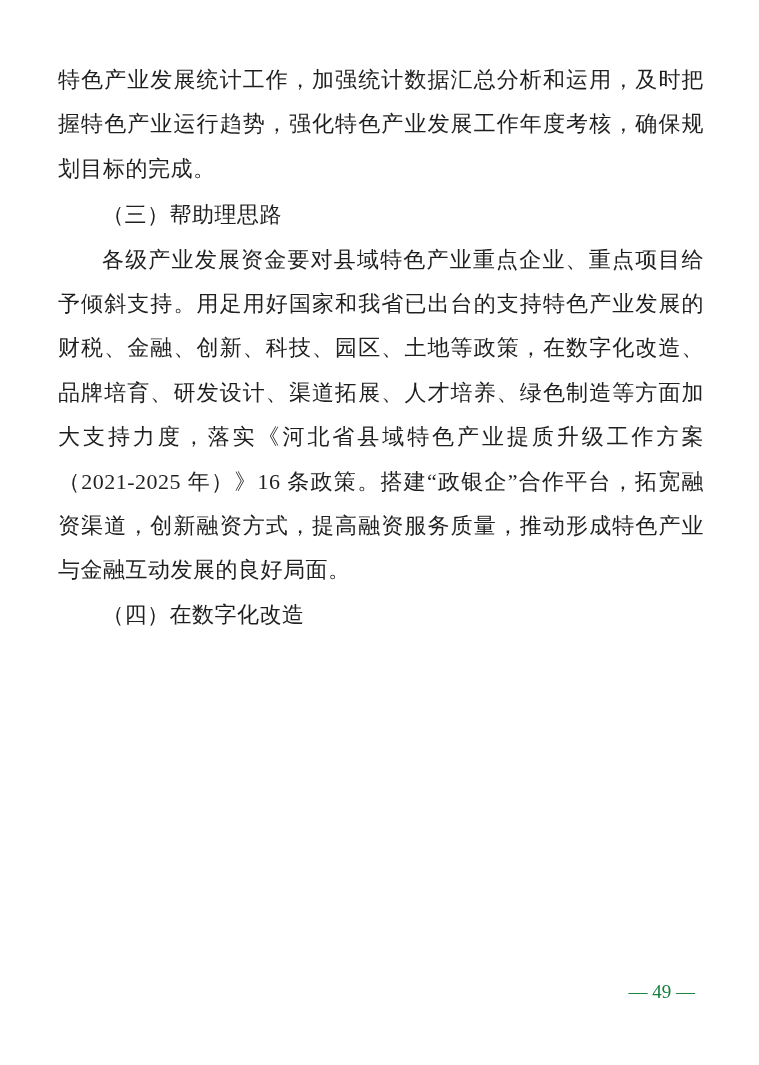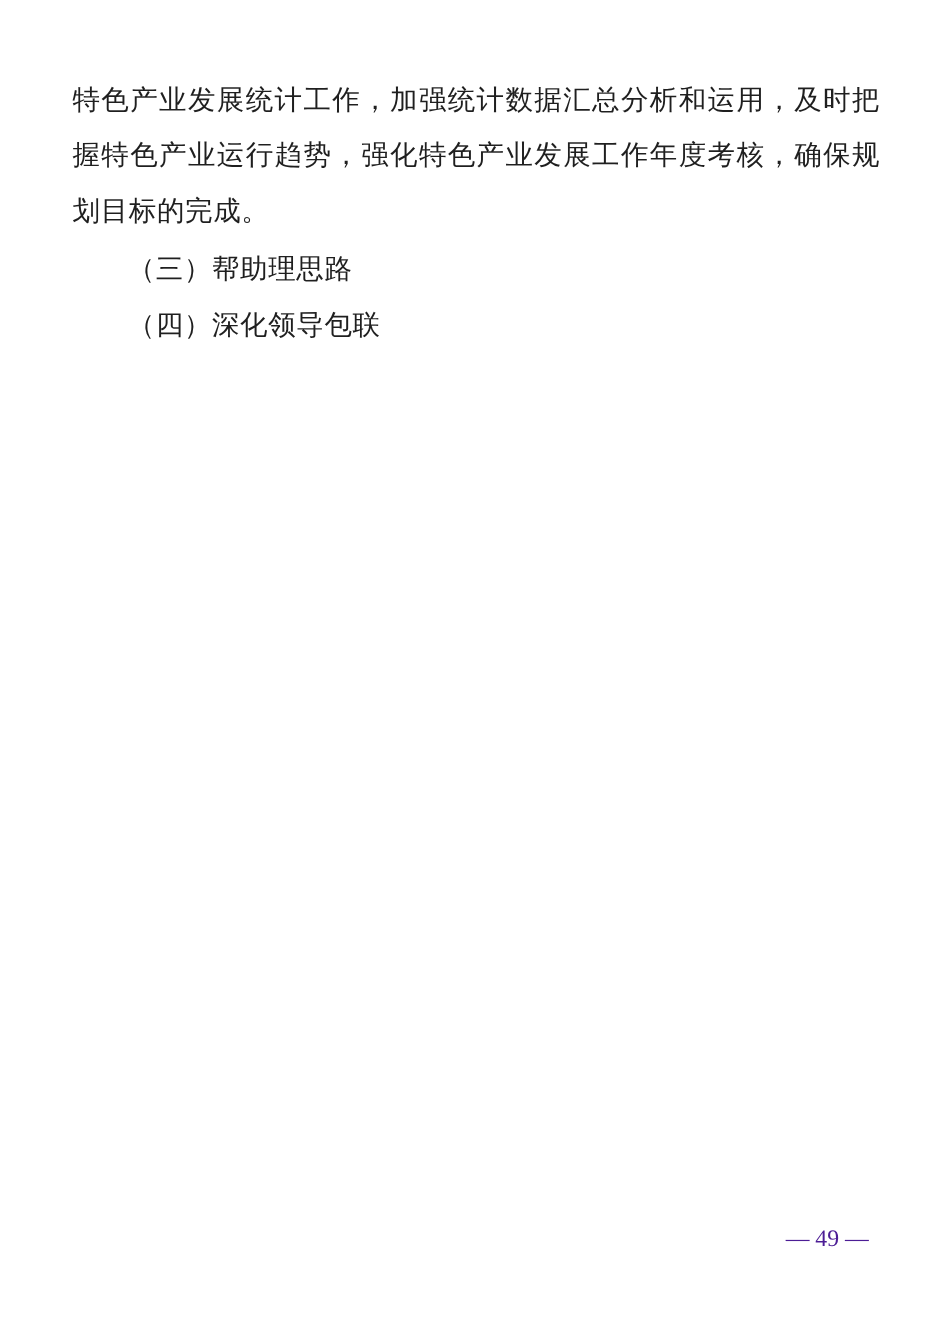--- a/index.html
+++ b/index.html
@@ -43,30 +43,31 @@
   .heading {
     text-indent: 2em;
     text-align: left;
     
     font-family: "Liberation Serif", "DejaVu Serif", serif;
   }
   .page-footer {
     position: absolute;
     top: 980px;
     right: 64px;
-    color: #4c1d95;
+    color: #15803d;
     font-size: 19px;
     line-height: 24px;
     font-family: "Liberation Serif", "DejaVu Serif", serif;
     white-space: nowrap;
   }
 </style>
 </head>
 <body>
 
 <div class="page">
   <div class="content">
     <p class="para-continued">特色产业发展统计工作，加强统计数据汇总分析和运用，及时把握特色产业运行趋势，强化特色产业发展工作年度考核，确保规划目标的完成。</p>
     <h3 class="heading">（三）帮助理思路</h3>
-    <h3 class="heading">（四）深化领导包联</h3>
+    <p class="para">各级产业发展资金要对县域特色产业重点企业、重点项目给予倾斜支持。用足用好国家和我省已出台的支持特色产业发展的财税、金融、创新、科技、园区、土地等政策，在数字化改造、品牌培育、研发设计、渠道拓展、人才培养、绿色制造等方面加大支持力度，落实《河北省县域特色产业提质升级工作方案（2021-2025 年）》16 条政策。搭建“政银企”合作平台，拓宽融资渠道，创新融资方式，提高融资服务质量，推动形成特色产业与金融互动发展的良好局面。</p>
+    <h3 class="heading">（四）在数字化改造</h3>
   </div>
   <div class="page-footer">— 49 —</div>
 </div>
 
 </body></html>

